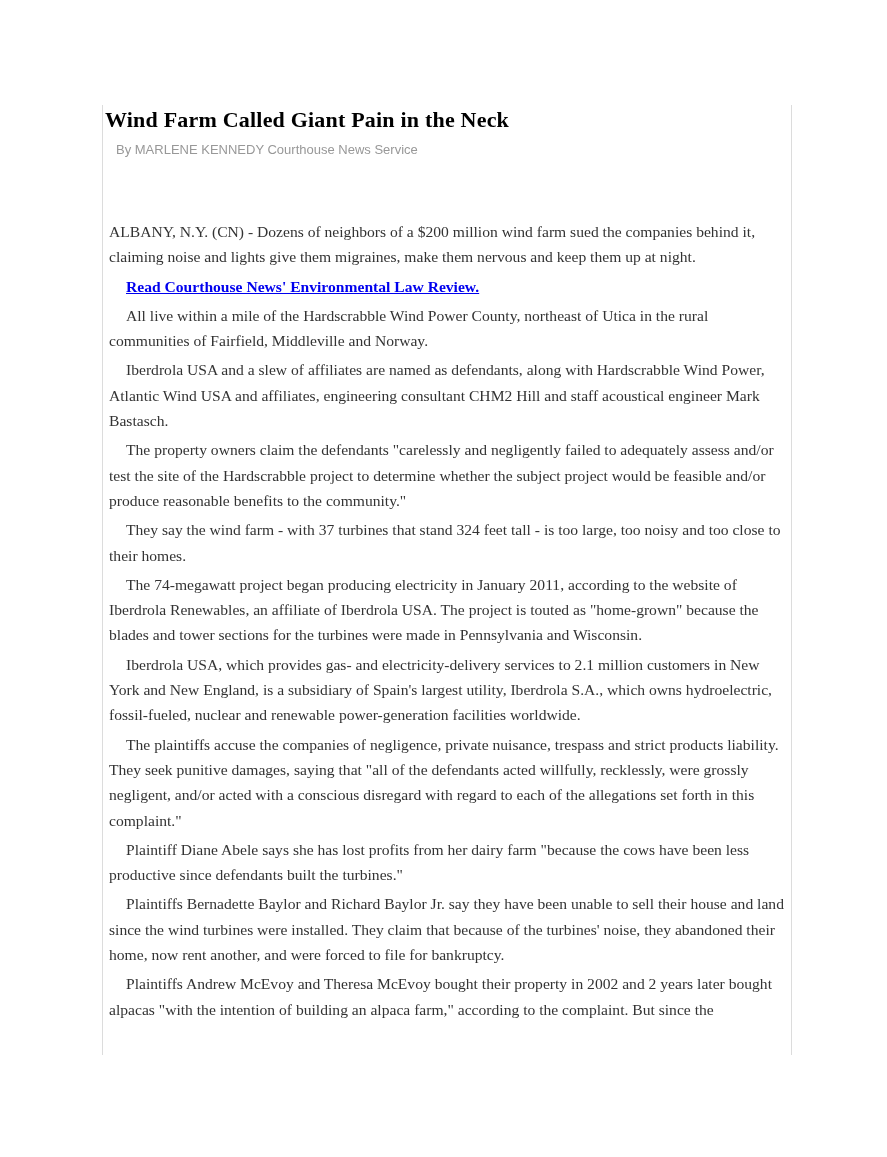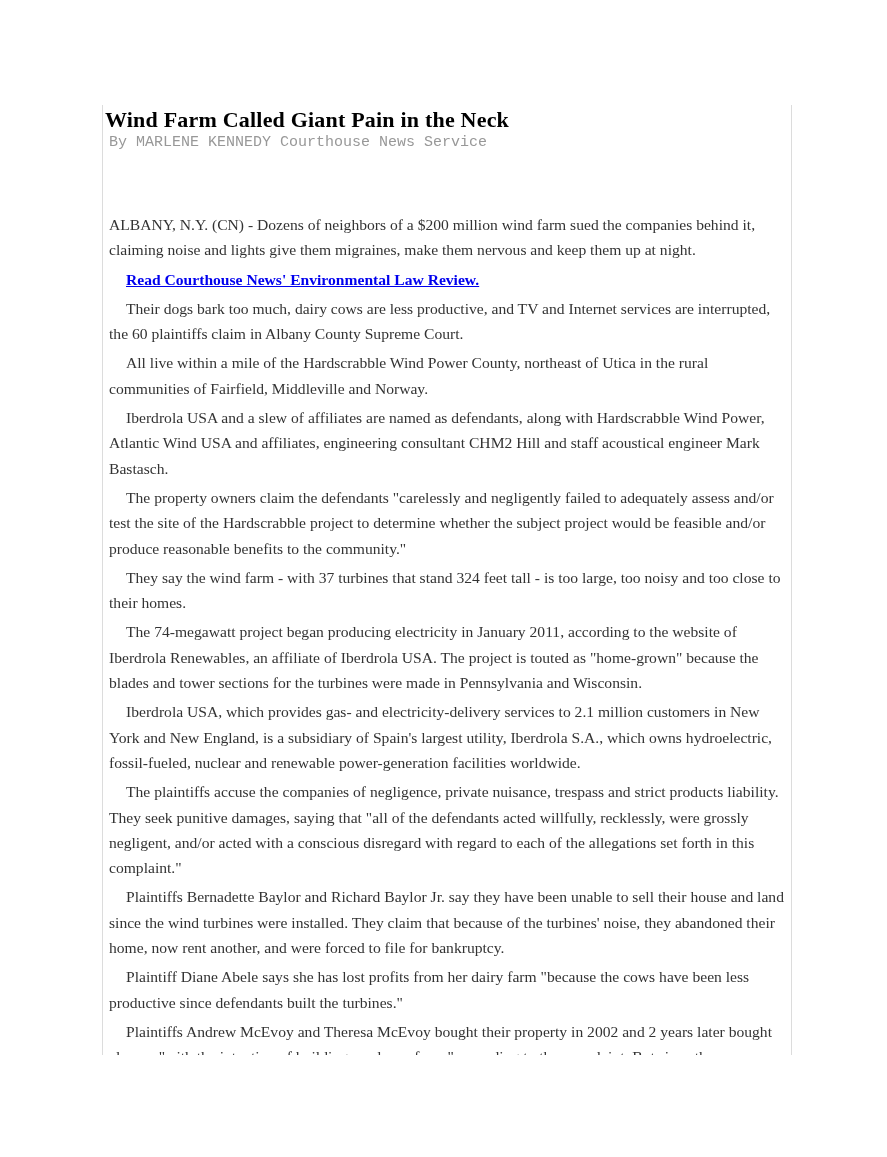--- a/index.html
+++ b/index.html
@@ -32,23 +32,23 @@
   h1.headline {
     margin: 0;
     font-family: "Liberation Serif", "DejaVu Serif", serif;
     font-weight: bold;
     font-size: 22px;
     line-height: 25px;
     letter-spacing: 0.2px;
     color: var(--headline, #000000);
   }
   .byline {
-    margin: 4px;
-    font-family: Liberation Mono, monospace;
-    font-size: 15px;
+    margin: 11px;
+    font-family: Liberation Sans, sans-serif;
+    font-size: 13px;
     line-height: 14px;
     color: var(--byline, #989898);
   }
   .article-body {
     margin-top: 62px;
     font-size: 15.6px;
     line-height: 25.3px;
     color: var(--body, #333333);
   }
   .article-body p {
@@ -72,28 +72,27 @@
   <div class="article-column">
     <div class="article-inner">
 
       <h1 class="headline">Wind Farm Called Giant Pain in the Neck</h1>
 
       <p class="byline">By MARLENE KENNEDY Courthouse News Service</p>
 
       <div class="article-body">
         <p class="no-indent">ALBANY, N.Y. (CN) - Dozens of neighbors of a $200 million wind farm sued the companies behind it, claiming noise and lights give them migraines, make them nervous and keep them up at night.</p>
         <p><a class="body-link">Read Courthouse News' Environmental Law Review.</a></p>
-        <p>Their dogs bark too much, dairy cows are less productive, and TV and Internet services are interrupted, the 60 plaintiffs claim in Albany County Supreme Court.</p>
         <p>All live within a mile of the Hardscrabble Wind Power County, northeast of Utica in the rural communities of Fairfield, Middleville and Norway.</p>
         <p>Iberdrola USA and a slew of affiliates are named as defendants, along with Hardscrabble Wind Power, Atlantic Wind USA and affiliates, engineering consultant CHM2 Hill and staff acoustical engineer Mark Bastasch.</p>
         <p>The property owners claim the defendants "carelessly and negligently failed to adequately assess and/or test the site of the Hardscrabble project to determine whether the subject project would be feasible and/or produce reasonable benefits to the community."</p>
         <p>They say the wind farm - with 37 turbines that stand 324 feet tall - is too large, too noisy and too close to their homes.</p>
         <p>The 74-megawatt project began producing electricity in January 2011, according to the website of Iberdrola Renewables, an affiliate of Iberdrola USA. The project is touted as "home-grown" because the blades and tower sections for the turbines were made in Pennsylvania and Wisconsin.</p>
         <p>Iberdrola USA, which provides gas- and electricity-delivery services to 2.1 million customers in New York and New England, is a subsidiary of Spain's largest utility, Iberdrola S.A., which owns hydroelectric, fossil-fueled, nuclear and renewable power-generation facilities worldwide.</p>
         <p>The plaintiffs accuse the companies of negligence, private nuisance, trespass and strict products liability. They seek punitive damages, saying that "all of the defendants acted willfully, recklessly, were grossly negligent, and/or acted with a conscious disregard with regard to each of the allegations set forth in this complaint."</p>
+        <p>Plaintiff Diane Abele says she has lost profits from her dairy farm "because the cows have been less productive since defendants built the turbines."</p>
         <p>Plaintiffs Bernadette Baylor and Richard Baylor Jr. say they have been unable to sell their house and land since the wind turbines were installed. They claim that because of the turbines' noise, they abandoned their home, now rent another, and were forced to file for bankruptcy.</p>
-        <p>Plaintiff Diane Abele says she has lost profits from her dairy farm "because the cows have been less productive since defendants built the turbines."</p>
         <p>Plaintiffs Andrew McEvoy and Theresa McEvoy bought their property in 2002 and 2 years later bought alpacas "with the intention of building an alpaca farm," according to the complaint. But since the</p>
       </div>
 
     </div>
   </div>
 </div>
 
 </body></html>

